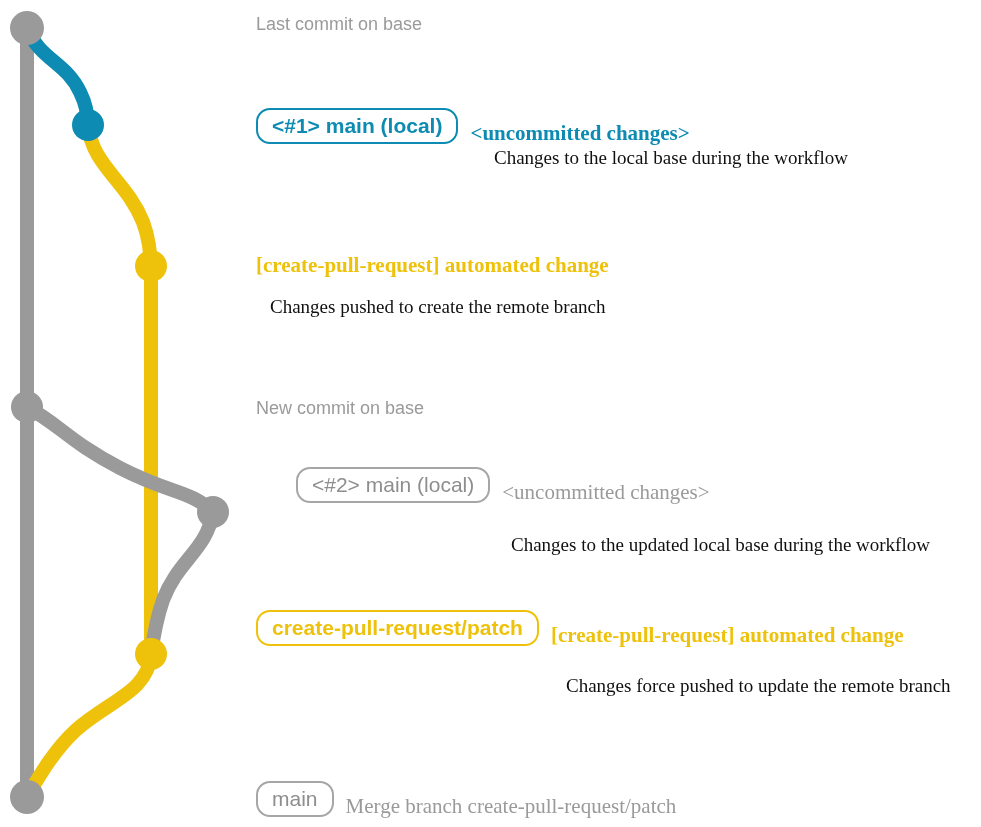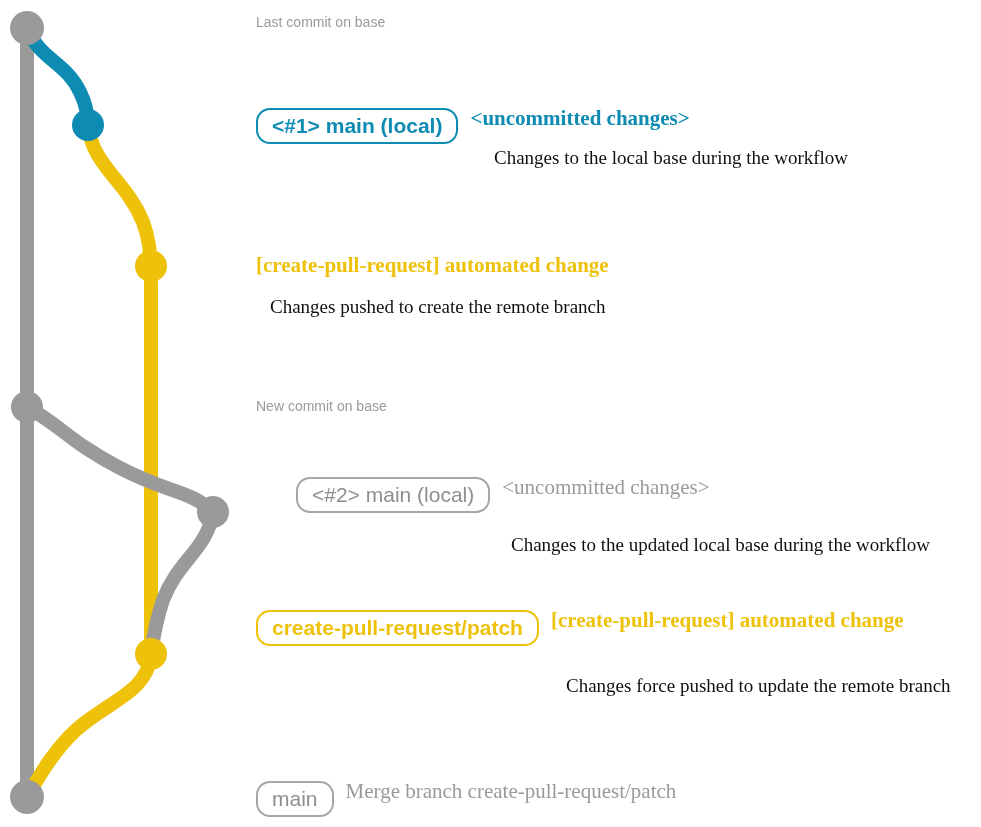--- a/index.html
+++ b/index.html
@@ -19,21 +19,21 @@
   #graph-svg {
     position: absolute;
     left: 0;
     top: 0;
     width: 981px;
     height: 827px;
   }
   .row {
     position: absolute;
     display: flex;
-    align-items: flex-start;
+    align-items: flex-end;
     white-space: nowrap;
   }
   .tag {
     display: inline-block;
     border: 2px solid #9a9a9a;
     border-radius: 14px;
     padding: 5px 14px 6px 14px;
     font-size: 21px;
     line-height: 1;
     color: #9a9a9a;
@@ -47,21 +47,21 @@
     font-size: 21px;
     line-height: 1;
     font-family: Liberation Serif, serif;
     margin-left: 12px;
   }
   .subject.blue { color: #0d8bb2; font-weight: bold; }
   .subject.yellow { color: #eec20b; font-weight: bold; }
   .subject.gray { color: #9a9a9a; }
   .heading {
     position: absolute;
-    font-size: 14px;
+    font-size: 18px;
     color: #9a9a9a;
     font-family: "Liberation Sans", sans-serif;
     white-space: nowrap;
   }
   .note {
     position: absolute;
     font-size: 19px;
     color: #101010;
     font-family: "Liberation Serif", serif;
     white-space: nowrap;
@@ -105,21 +105,21 @@
   </div>
   <div class="note" style="left:494px; top:147px;">Changes to the local base during the workflow</div>
 
   <div class="row" style="left:256px; top:255px;">
     <span class="subject yellow" style="margin-left:0;">[create-pull-request] automated change</span>
   </div>
   <div class="note" style="left:270px; top:296px;">Changes pushed to create the remote branch</div>
 
   <div class="heading" style="left:256px; top:398px;">New commit on base</div>
 
-  <div class="row" style="left:256px; top:477px;padding-left:40px;">
+  <div class="row" style="left:256px; top:467px;padding-left:40px;">
     <span class="tag gray">&lt;#2&gt; main (local)</span>
     <span class="subject gray">&lt;uncommitted changes&gt;</span>
   </div>
   <div class="note" style="left:486px; top:534px;margin-left:25px;">Changes to the updated local base during the workflow</div>
 
   <div class="row" style="left:256px; top:610px;">
     <span class="tag yellow">create-pull-request/patch</span>
     <span class="subject yellow">[create-pull-request] automated change</span>
   </div>
   <div class="note" style="left:566px; top:675px;">Changes force pushed to update the remote branch</div>

